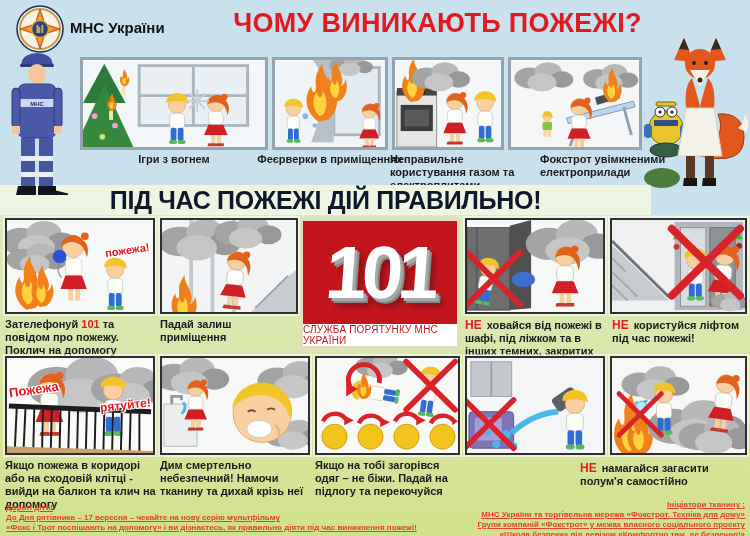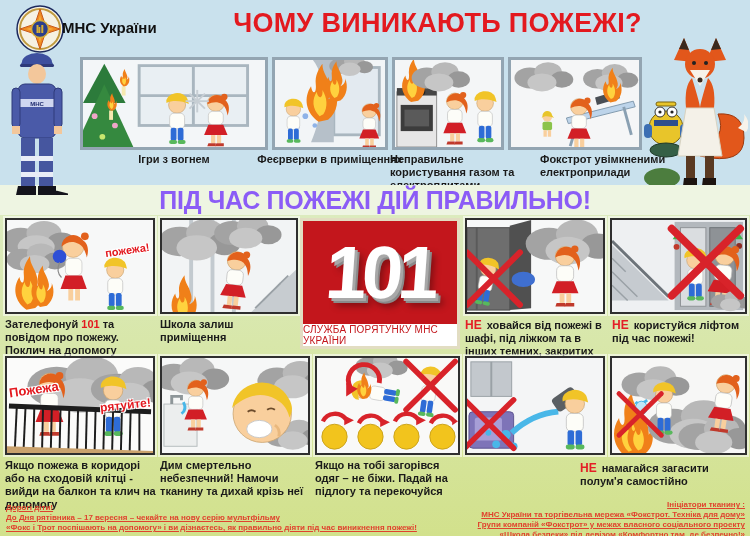--- a/index.html
+++ b/index.html
@@ -2,24 +2,24 @@
 <html><head>
 <meta charset="utf-8">
 <style>
   * { margin:0; padding:0; box-sizing:border-box; }
   html,body { background:#fff; }
   body { font-family:"Liberation Sans", sans-serif; }
   .poster { position:relative; width:750px; height:536px; overflow:hidden;
             background:#c9e1ed; }
   .green  { position:absolute; left:0; top:215px; width:750px; height:321px;
             background:linear-gradient(#dcebbe, #d2e18c); }
-  .banner { position:absolute; left:0; top:185px; width:750px; height:30px;
+  .banner { position:absolute; left:0; top:185px; width:651px; height:30px;
             background:#eef5e2; display:flex; align-items:center; justify-content:center;
-            font-size:25px; font-weight:800; color:#8b5cf6; letter-spacing:-0.3px; }
-  .agency { position:absolute; left:62px; top:19px; font-size:15px; font-weight:bold; color:#111; }
+            font-size:25px; font-weight:800; color:#0f172a; letter-spacing:-0.3px; }
+  .agency { position:absolute; left:70px; top:19px; font-size:15px; font-weight:bold; color:#111; }
   .title  { position:absolute; left:165px; top:8px; width:545px; text-align:center;
             font-size:27px; font-weight:800; color:#e3191f; letter-spacing:.3px; }
   .panel  { position:absolute; background:#fff; overflow:hidden; }
   .panel.top { border:3px solid #93a5b2; }
   .panel.act { border:2px solid #2f2f2f; box-shadow:0 0 0 2px rgba(255,255,255,.55); }
   .panel svg { display:block; width:100%; height:100%; }
   .cap { position:absolute; font-size:11px; line-height:1.18; color:#1a1a1a; font-weight:bold; }
   .cap.center { text-align:center; }
   .hl  { color:#e3191f; }
   .no  { color:#e41e26; font-size:12px; font-weight:800; margin-right:2px; }
@@ -318,21 +318,21 @@
       <use href="#k-boy" transform="translate(72,30) scale(1.1)"></use>
       <use href="#k-girl" transform="translate(102,22) scale(1.25) rotate(6)"></use>
       <use href="#k-smoke" transform="translate(100,72) scale(0.55)"></use>
       <use href="#k-x" transform="translate(56,4)"></use>
     </svg>
   </div>
 
   <div class="cap" style="left:5px;top:318px;width:152px">
     <span>Зателефонуй </span><span class="hl">101</span><span> та повідом про пожежу. Поклич на допомогу дорослих</span>
   </div>
-  <div class="cap" style="left:160px;top:318px;width:140px">Школа залиш приміщення</div>
+  <div class="cap" style="left:160px;top:318px;width:140px">Падай залиш приміщення</div>
   <div class="cap" style="left:465px;top:318px;width:146px">
     <span class="no">НЕ</span><span> ховайся від пожежі в шафі, під ліжком та в інших темних, закритих місцях!</span>
   </div>
   <div class="cap" style="left:612px;top:318px;width:136px">
     <span class="no">НЕ</span><span> користуйся ліфтом під час пожежі!</span>
   </div>
 
   <div class="panel act" style="left:5px;top:356px;width:150px;height:99px">
     <svg viewBox="0 0 150 99" preserveAspectRatio="none">
       <rect width="150" height="99" fill="#fbfbfa"></rect>

